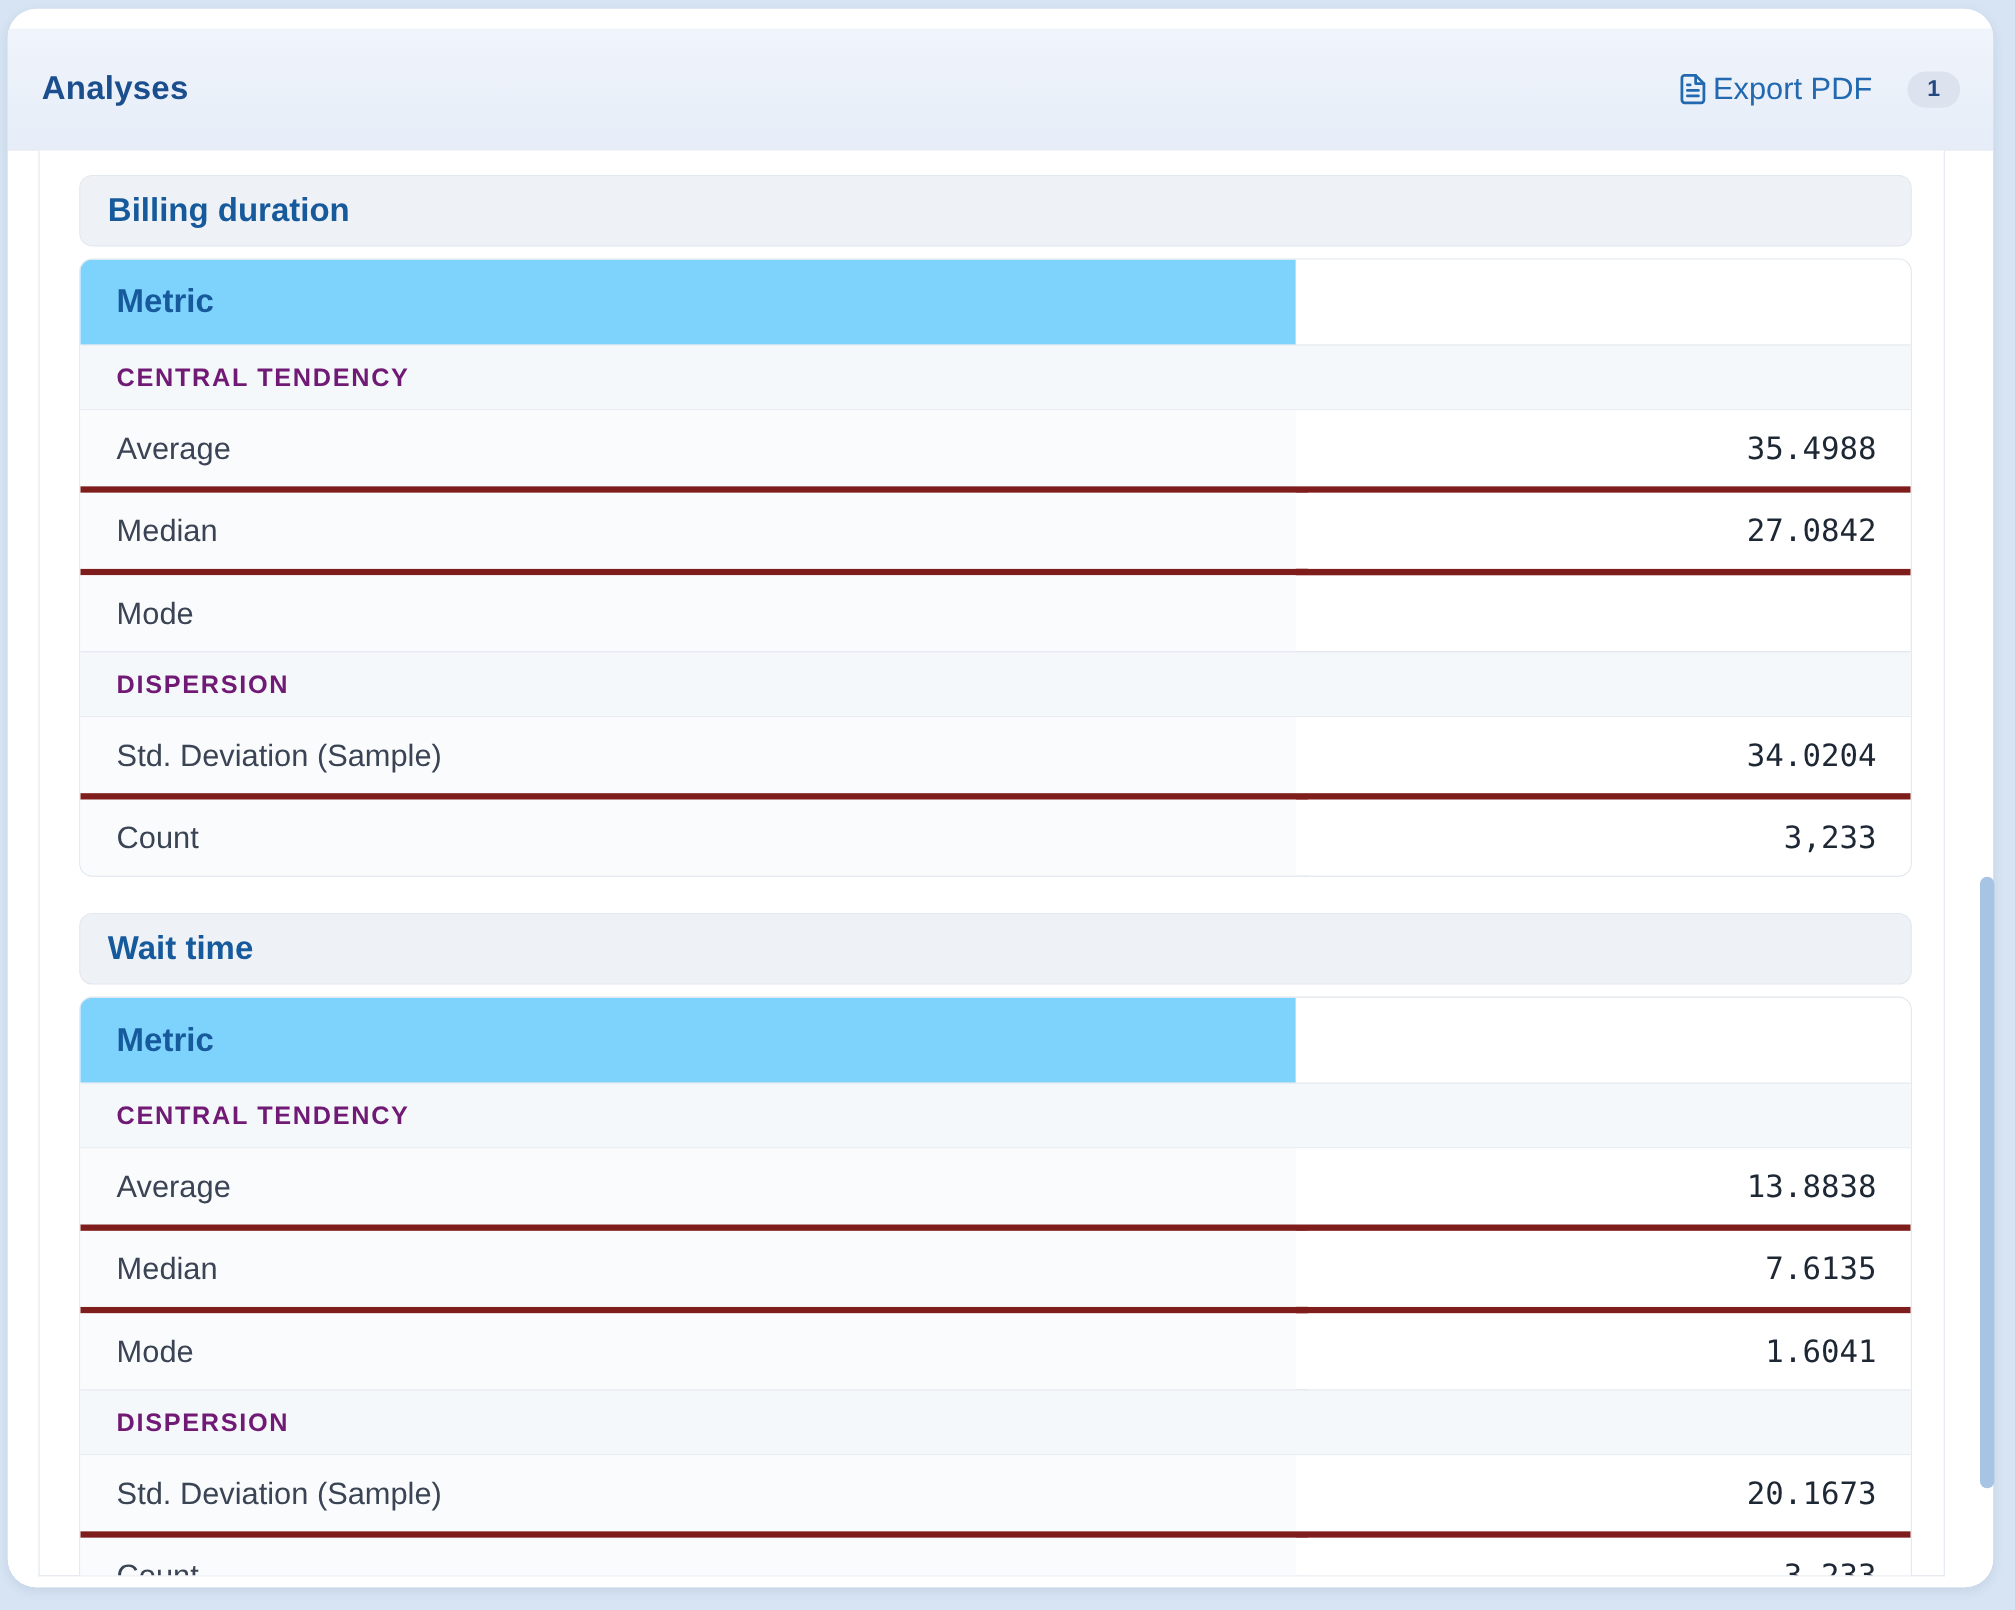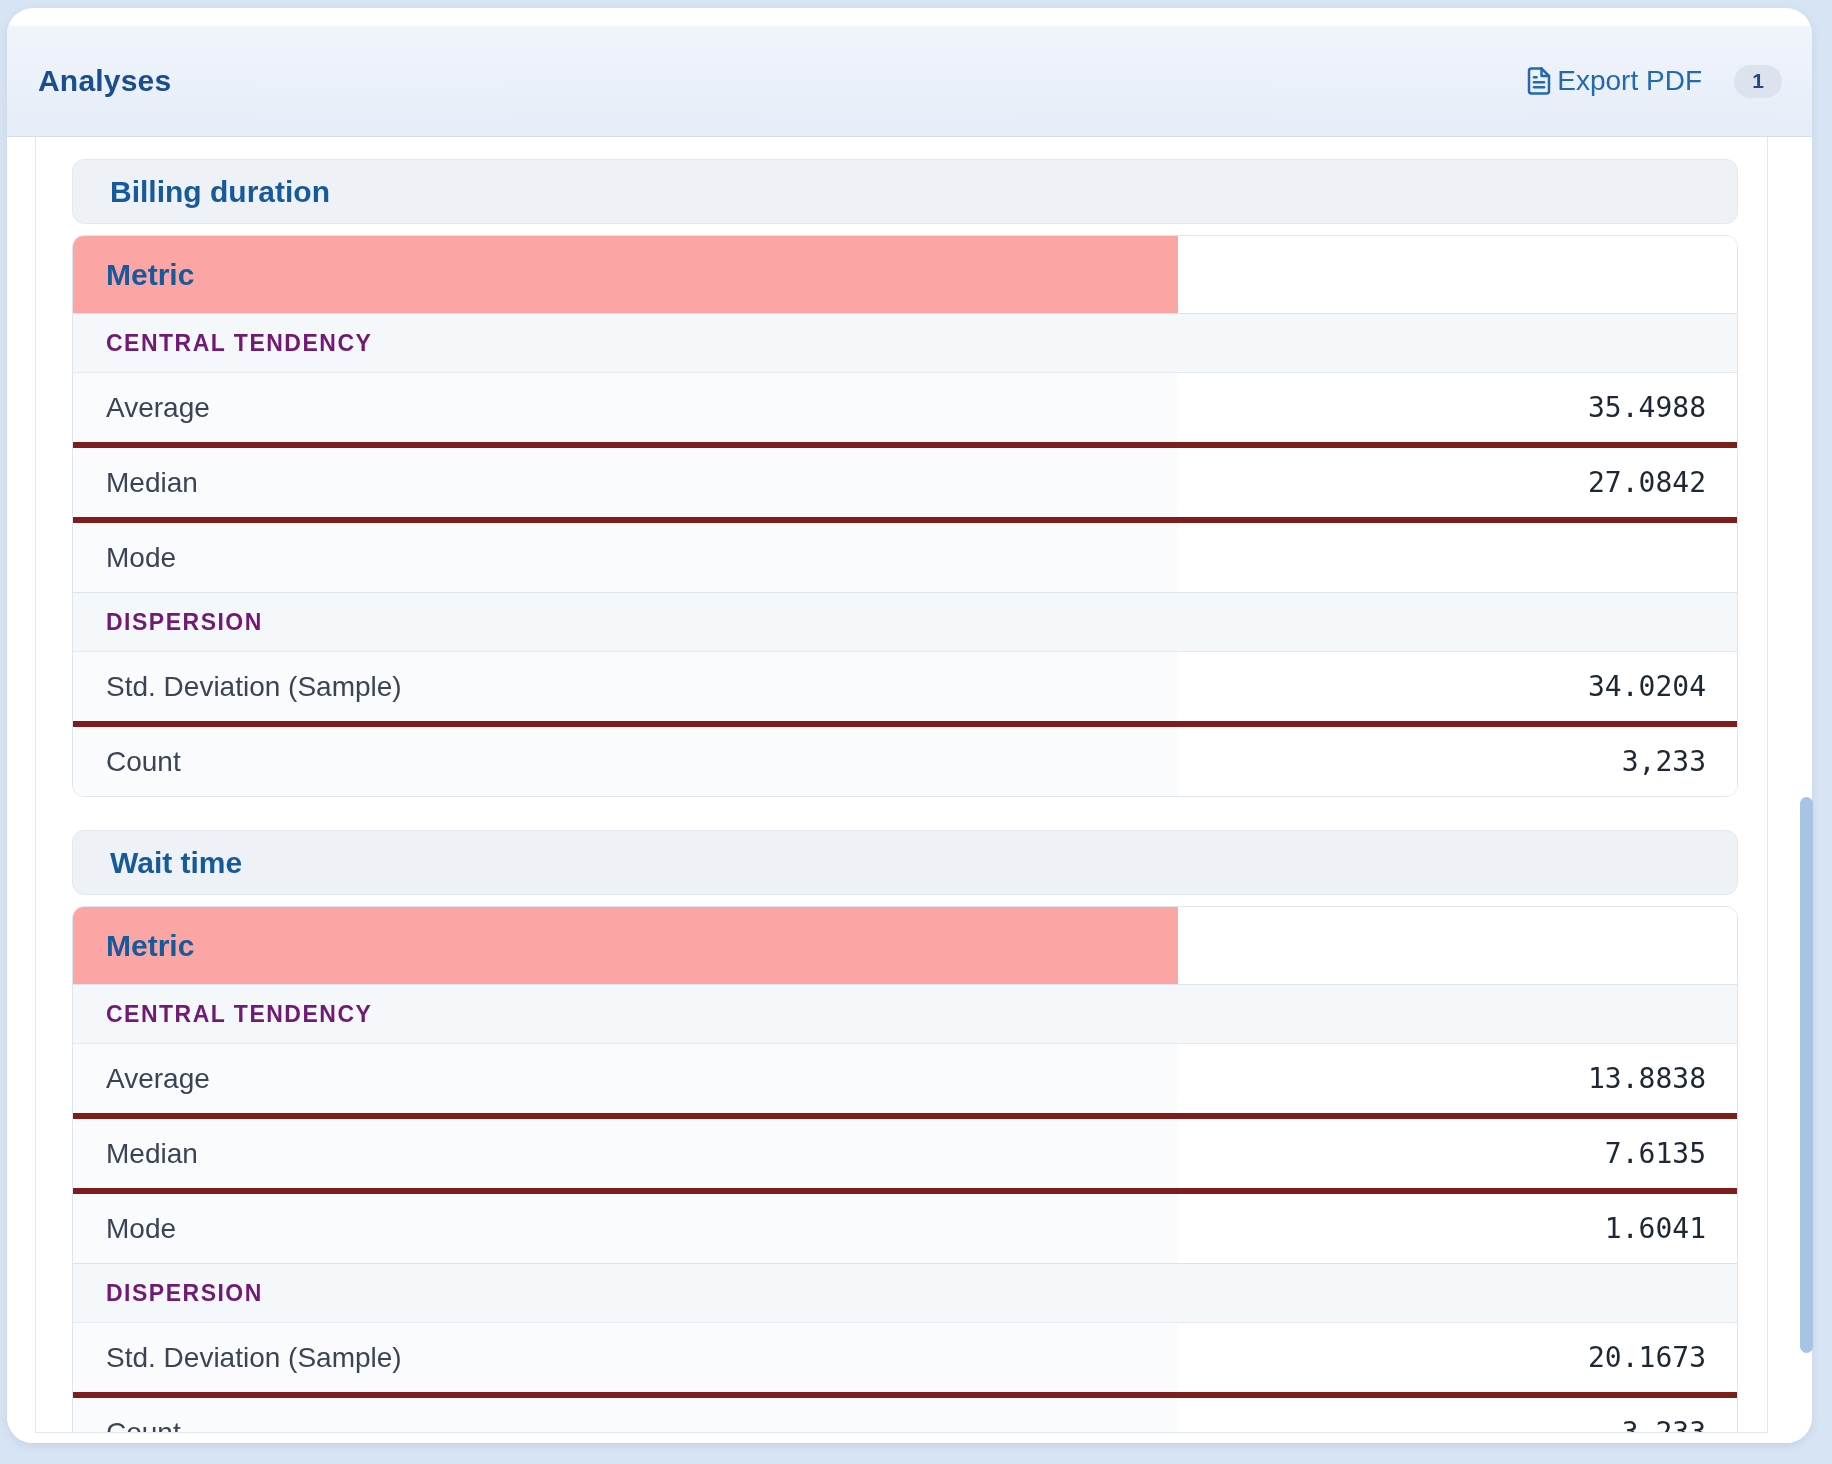--- a/index.html
+++ b/index.html
@@ -44,28 +44,28 @@
     box-sizing:border-box;
     padding:22px 29px 0 36px;
     overflow:hidden;
   }
   .section-pill{
     height:65px;box-sizing:border-box;
     background:#eef2f7;border:1px solid #e2e8ef;border-radius:12px;
     display:flex;align-items:center;padding-left:25px;
     margin-bottom:11px;cursor:pointer;
   }
-  .section-title{font-size:30px;font-weight:bold;color:#175a9c;margin-left:12px;}
+  .section-title{font-size:30px;font-weight:bold;color:#175a9c;}
   .tcard{
     background:#ffffff;border:1px solid #dfe5ec;border-radius:12px;
     overflow:hidden;margin-bottom:33px;
   }
   .thead-row{display:flex;height:77px;}
   .thead-left{
-    width:1105px;box-sizing:border-box;background:#fca5a5;
+    width:1105px;box-sizing:border-box;background:#7dd3fc;
     display:flex;align-items:center;padding-left:33px;
     font-size:30px;font-weight:bold;color:#175a9c;
   }
   .thead-right{flex:1;background:#ffffff;}
   .group-row{
     height:60px;background:#f5f8fa;
     border-top:1px solid #dee3eb;border-bottom:1px solid #e6eaf0;
     display:flex;align-items:center;padding-left:33px;box-sizing:border-box;
     font-size:23px;font-weight:bold;color:#701a75;letter-spacing:1.5px;
   }

